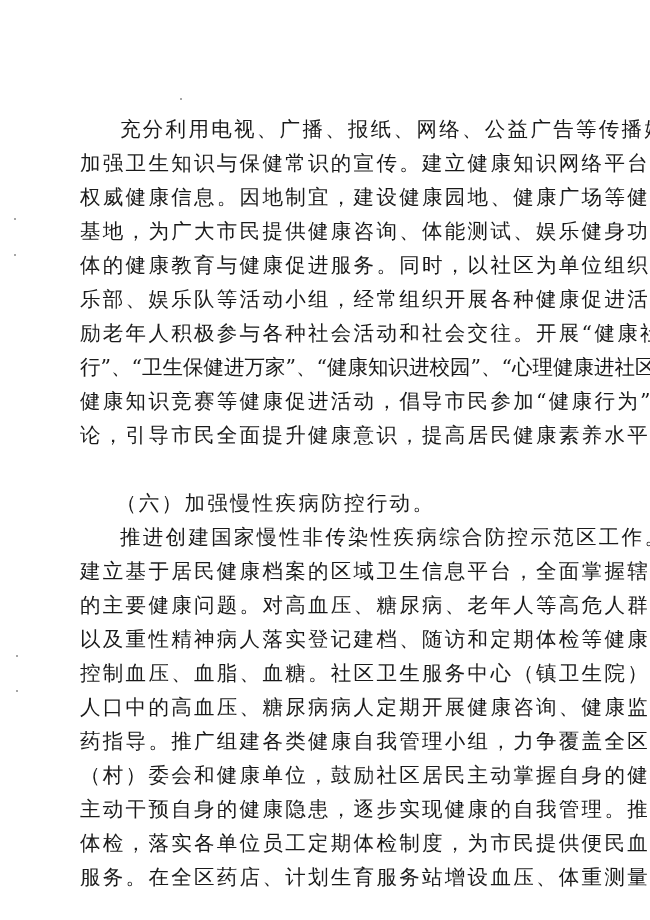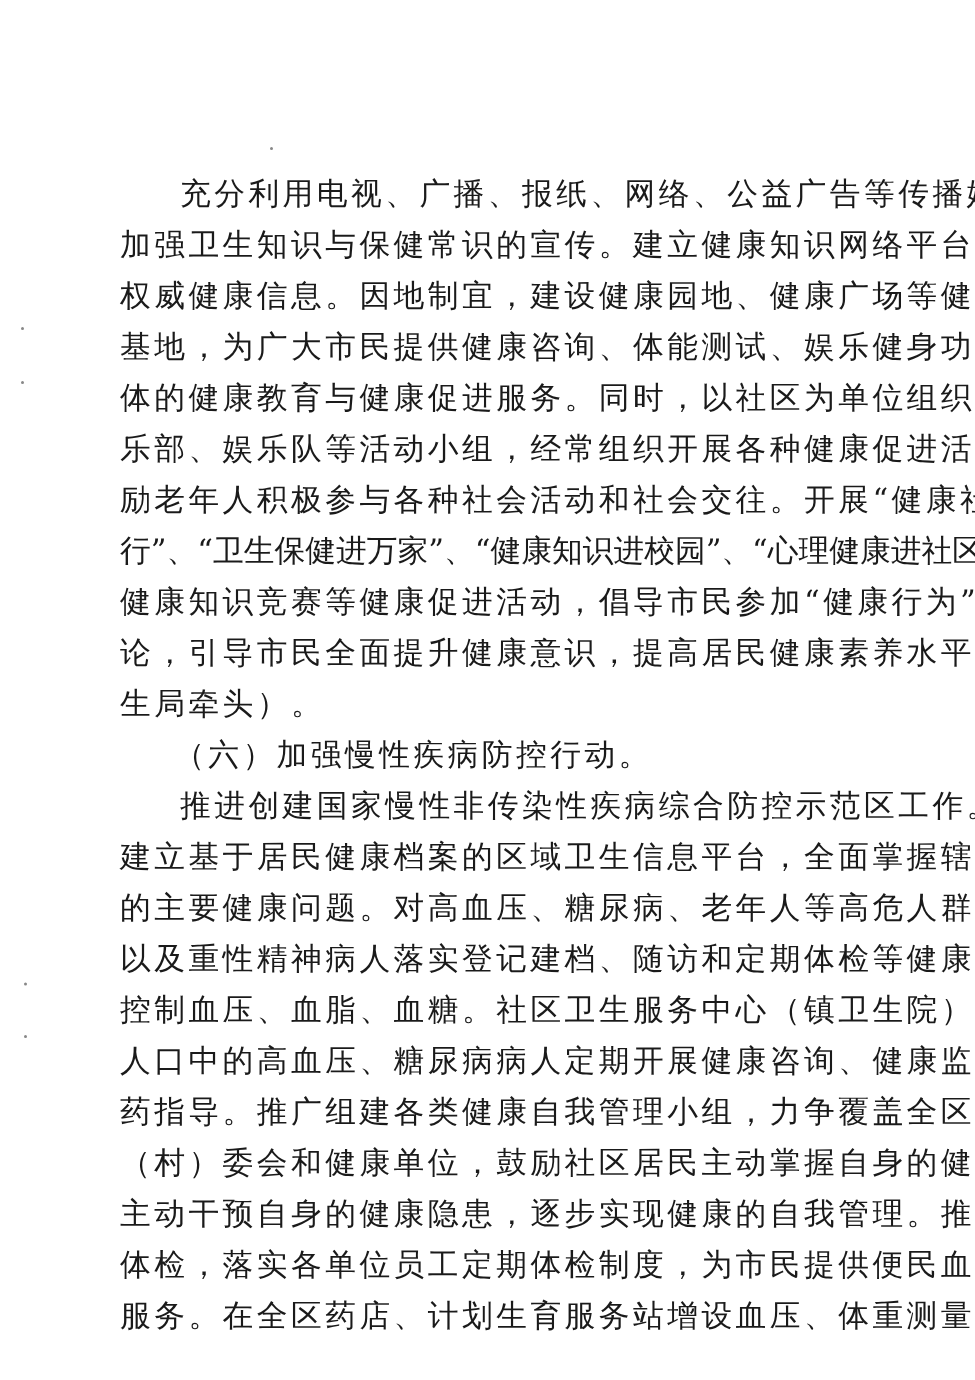--- a/index.html
+++ b/index.html
@@ -31,21 +31,20 @@
   <div class="line indent just" style="top:112px;">充分利用电视、广播、报纸、网络、公益广告等传播媒介，</div>
   <div class="line just" style="top:146px;">加强卫生知识与保健常识的宣传。建立健康知识网络平台，发布</div>
   <div class="line just" style="top:180px;">权威健康信息。因地制宜，建设健康园地、健康广场等健康科普</div>
   <div class="line just" style="top:214px;">基地，为广大市民提供健康咨询、体能测试、娱乐健身功能为一</div>
   <div class="line just" style="top:248px;">体的健康教育与健康促进服务。同时，以社区为单位组织各种俱</div>
   <div class="line just" style="top:282px;">乐部、娱乐队等活动小组，经常组织开展各种健康促进活动，鼓</div>
   <div class="line just" style="top:316px;">励老年人积极参与各种社会活动和社会交往。开展“健康社区</div>
   <div class="line just" style="top:350px;letter-spacing:0px;">行”、“卫生保健进万家”、“健康知识进校园”、“心理健康进社区”、</div>
   <div class="line just" style="top:384px;">健康知识竞赛等健康促进活动，倡导市民参加“健康行为”大讨</div>
   <div class="line just" style="top:418px;">论，引导市民全面提升健康意识，提高居民健康素养水平（区卫</div>
-  <div class="line" style="top:452px;">生局牵头）。</div>
   <div class="line heading" style="top:486px;">（六）加强慢性疾病防控行动。</div>
   <div class="line indent just" style="top:520px;">推进创建国家慢性非传染性疾病综合防控示范区工作。逐步</div>
   <div class="line just" style="top:554px;">建立基于居民健康档案的区域卫生信息平台，全面掌握辖区人口</div>
   <div class="line just" style="top:588px;">的主要健康问题。对高血压、糖尿病、老年人等高危人群和患者，</div>
   <div class="line just" style="top:622px;">以及重性精神病人落实登记建档、随访和定期体检等健康管理，</div>
   <div class="line just" style="top:656px;">控制血压、血脂、血糖。社区卫生服务中心（镇卫生院）对辖区</div>
   <div class="line just" style="top:690px;">人口中的高血压、糖尿病病人定期开展健康咨询、健康监测和服</div>
   <div class="line just" style="top:724px;">药指导。推广组建各类健康自我管理小组，力争覆盖全区各个居</div>
   <div class="line just" style="top:758px;">（村）委会和健康单位，鼓励社区居民主动掌握自身的健康状况，</div>
   <div class="line just" style="top:792px;">主动干预自身的健康隐患，逐步实现健康的自我管理。推广健康</div>

